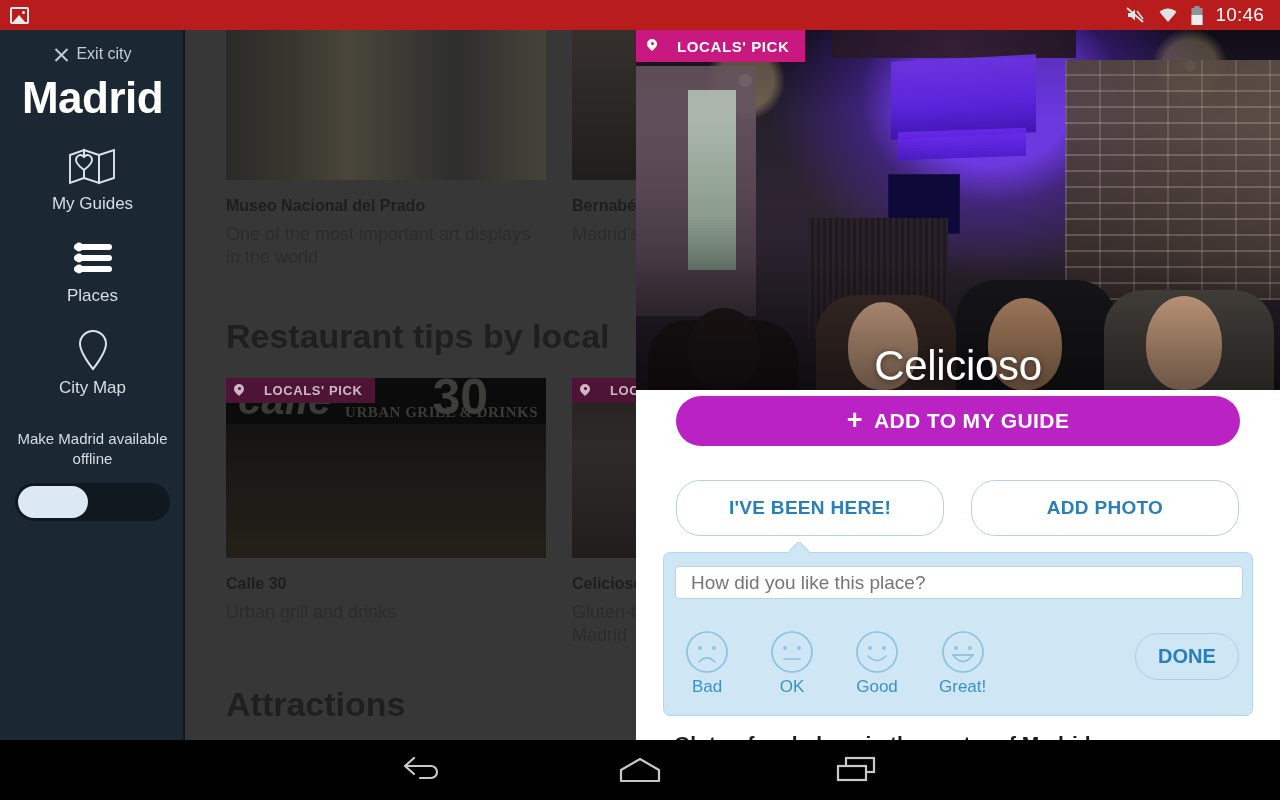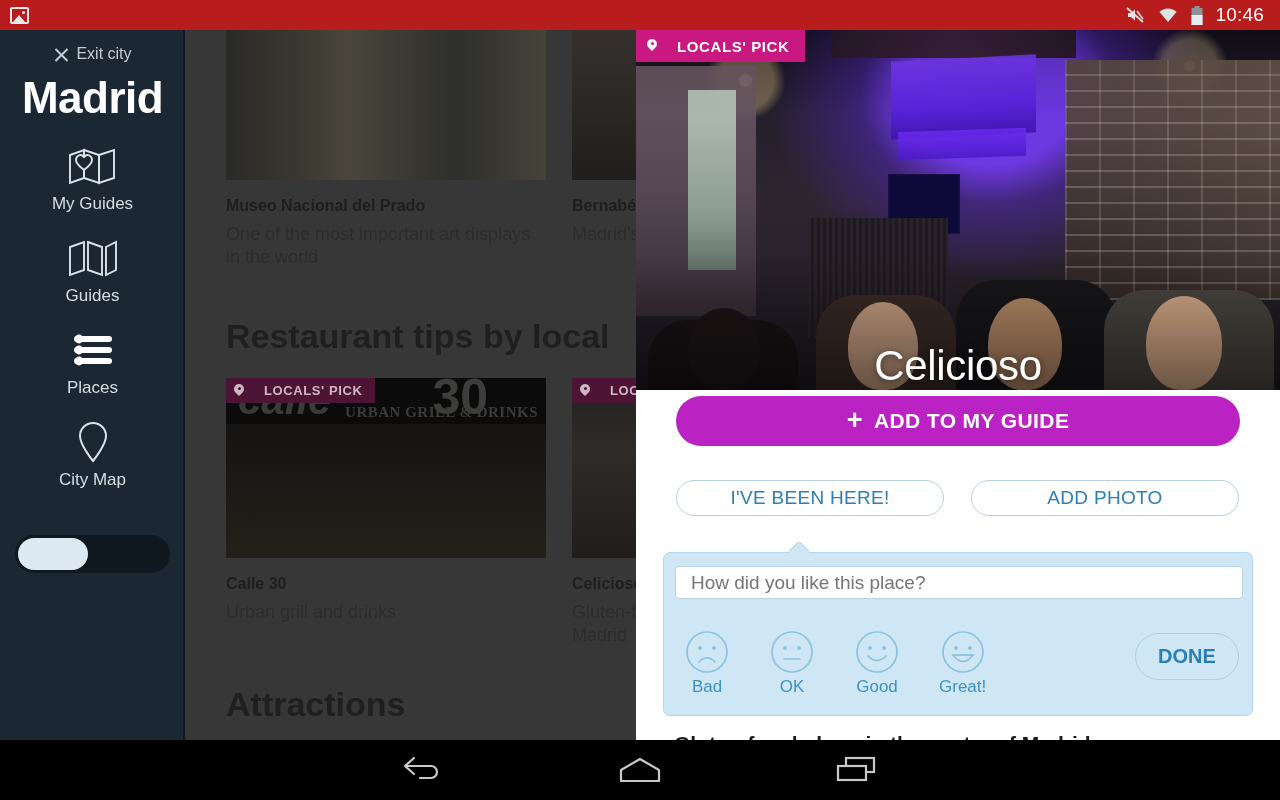--- a/index.html
+++ b/index.html
@@ -133,22 +133,22 @@
 
   .add-btn{
     position:absolute; left:40px; top:366px; width:564px; height:50px; border-radius:25px;
     background:#bb22c4; color:#fff; font-size:21px; font-weight:bold; letter-spacing:.4px;
     display:flex; align-items:center; justify-content:center; gap:11px; cursor:pointer; z-index:6;
   }
   .plus{ font-size:27px; font-weight:bold; line-height:1; margin-top:-2px;}
 
   .ghost-row{ position:absolute; left:40px; top:450px; width:564px; display:flex; gap:27px; z-index:6;}
   .ghost-btn{
-    width:268px; height:36px; border-radius:24px; border:1.5px solid #b9cfe0; background:#fff;
-    color:#2a7fb8; font-size:19px; font-weight:normal; letter-spacing:.3px;
+    width:268px; height:56px; border-radius:24px; border:1.5px solid #b9cfe0; background:#fff;
+    color:#2a7fb8; font-size:19px; font-weight:bold; letter-spacing:.3px;
     display:flex; align-items:center; justify-content:center; cursor:pointer;
   }
 
   .review-box{
     position:absolute; left:27px; top:522px; width:590px; height:164px;
     background:#cfe6f5; border:1px solid #b4d6ea; border-radius:7px; z-index:6;
   }
   .review-box .tip{ position:absolute; left:125px; top:-11px; width:20px; height:11px; overflow:hidden;}
   .review-box .tip::after{ content:""; position:absolute; left:0; top:2px; width:15px; height:15px;
      background:#cfe6f5; border-left:1px solid #b4d6ea; border-top:1px solid #b4d6ea; transform:rotate(45deg);
@@ -263,30 +263,20 @@
             <svg width="50" height="38" viewBox="0 0 50 38" fill="none" stroke="#dbe2e8" stroke-width="1.9">
               <path d="M2 8 L16 3 L16 31 L2 36 Z"></path>
               <path d="M16 3 L31 8 L31 36 L16 31 Z"></path>
               <path d="M31 8 L46 3 L46 31 L31 36 Z"></path>
               <path d="M16 10 c-3.5 -4 -8 -1 -8 3 c0 4.5 6.5 8.5 8 10 c1.5 -1.5 8 -5.5 8 -10 c0 -4 -4.5 -7 -8 -3 z" fill="#1b2733"></path>
             </svg>
           </span>
           <span class="nav-label">My Guides</span>
         </div>
 
-        <div class="nav-item">
-          <span class="nav-ico">
-            <svg width="50" height="38" viewBox="0 0 50 38" fill="none" stroke="#dbe2e8" stroke-width="1.9">
-              <path d="M2 8 L16 3 L16 31 L2 36 Z"></path>
-              <path d="M20 3 L34 8 L34 36 L20 31 Z"></path>
-              <path d="M38 8 L48 3 L48 31 L38 36 Z"></path>
-            </svg>
-          </span>
-          <span class="nav-label">Guides</span>
-        </div>
 
         <div class="nav-item">
           <span class="nav-ico">
             <svg width="46" height="38" viewBox="0 0 46 38">
               <g fill="#ffffff">
                 <rect x="4" y="5" width="38" height="6" rx="3"></rect>
                   <circle cx="9" cy="8" r="4.4"></circle>
                 <rect x="4" y="16" width="38" height="6" rx="3"></rect>
                   <circle cx="9" cy="19" r="4.4"></circle>
                 <rect x="4" y="27" width="38" height="6" rx="3"></rect>
@@ -302,20 +292,21 @@
           <span class="nav-ico">
             <svg width="34" height="42" viewBox="0 0 34 42" fill="none" stroke="#dbe2e8" stroke-width="2">
               <path d="M17 40 C17 40 4 24 4 15 A13 13 0 0 1 30 15 C30 24 17 40 17 40 Z"></path>
             </svg>
           </span>
           <span class="nav-label">City Map</span>
         </div>
       </div>
 
       <div class="offline-block">
+        <div class="offline-text">Make Madrid available offline</div>
         <div class="toggle">
             <span class="knob"></span>
           </div>
       </div>
     </div>
 
     <div class="panel">
 
       <div class="hero">
         <div class="bg"></div>

